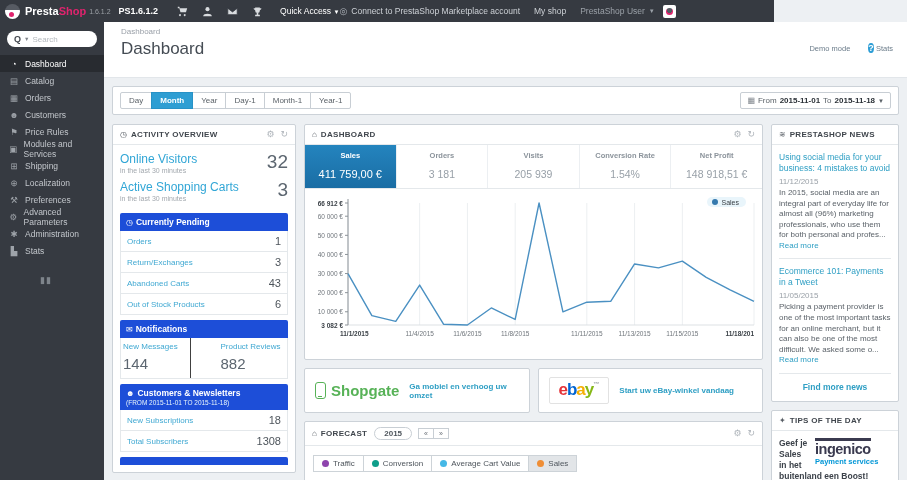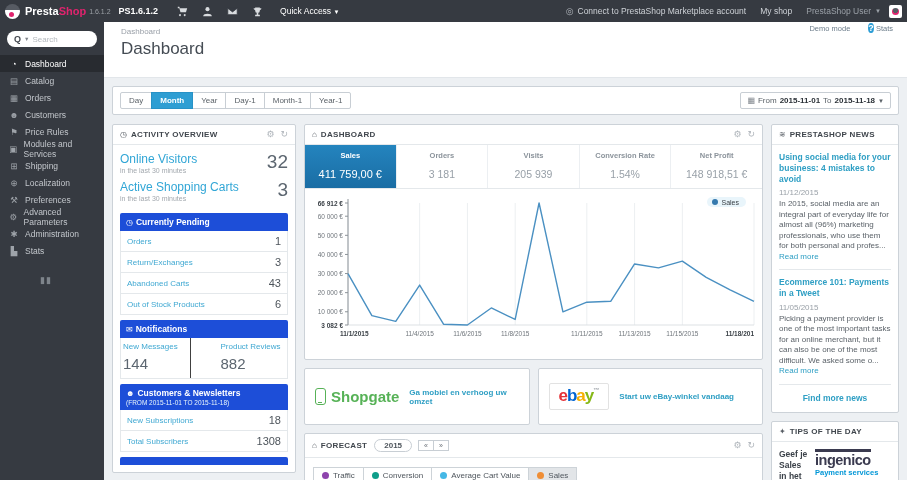--- a/index.html
+++ b/index.html
@@ -2,22 +2,22 @@
 <html><head>
 <meta charset="utf-8">
 <style>
   * { margin:0; padding:0; box-sizing:border-box; }
   html,body { width:907px; height:480px; overflow:hidden; background:#edf0f3;
     font-family:"Liberation Sans", sans-serif; }
   a { text-decoration:none; cursor:pointer; }
   button { cursor:pointer; font-family:inherit; }
 
   
-  .topbar { position:fixed; top:0; left:0; width:907px; height:22px; background:#363a41;
-    display:flex; justify-content:space-between; align-items:center; z-index:50; }
+  .topbar { position:fixed; top:0; left:0; width:774px; height:22px; background:#363a41;
+    display:flex; justify-content:flex-start; align-items:center; z-index:50; }
   .tb-left { display:flex; align-items:center; padding-left:5px; }
   .logo-badge { width:15px; height:15px; border-radius:50%; display:inline-block; position:relative;
     background:linear-gradient(#575b63 42%, #ffffff 42%); overflow:hidden; margin-right:5px; }
   .logo-badge::after { content:''; position:absolute; left:4px; top:8px; width:5px; height:5px;
     border-radius:50%; background:#e0246e; }
   .brand-name { font-weight:bold; font-size:11px; color:#fff; }
   .brand-accent { color:#e0246e; }
   .brand-version { font-size:7px; color:#9ba0a6; margin:0 8px 0 3px; }
   .shop-code { font-weight:bold; font-size:9px; color:#fff; margin-right:12px; }
   .tb-iconbtn { background:none; border:none; margin:0 7px; display:inline-flex; }
@@ -48,21 +48,21 @@
   .nav-item.active .nav-icon { color:#fff; }
   .collapse-btn { margin:16px 0 0 40px; color:#7e848b; font-size:9px; letter-spacing:1px;
     background:none; border:none; }
 
   
   .main { margin-left:104px; }
   .page-header { background:#fff; height:56px; padding:5px 10px 0 17px; position:relative;
     border-bottom:1px solid #e2e6ea; }
   .breadcrumb { font-size:8px; color:#9aa0a8; }
   .page-title { font-size:17px; font-weight:normal; color:#454c54; margin-top:3px; }
-  .header-tools { position:absolute; right:14px; top:0; display:flex; gap:18px; }
+  .header-tools { position:absolute; right:14px; top:20px; display:flex; gap:18px; }
   .tool { text-align:center; font-size:7.5px; color:#6b7c8a; background:none; border:none; }
   .toggle { width:24px; height:13px; border-radius:7px; background:#29b8cf; position:relative; margin:0 auto 3px; }
   .toggle::after { content:''; position:absolute; right:1.5px; top:1.5px; width:10px; height:10px;
     border-radius:50%; background:#fff; }
   .help-circle { width:13px; height:13px; border-radius:50%; background:#2d9ed6; color:#fff;
     font-weight:bold; font-size:9px; line-height:13px; margin:0 auto 3px; }
 
   .content { padding:8px; }
   .panel { background:#fff; border:1px solid #ccd2d8; border-radius:2px; }
 
@@ -120,21 +120,21 @@
   .kpi.active { background:linear-gradient(#2484be,#1a6da4); }
   .kpi.active .kpi-label { color:#fff; }
   .kpi.active .kpi-value { color:#fff; font-size:11px; }
   .chart-wrap { position:relative; padding:4px 3px 2px; }
   .chart-legend { position:absolute; top:8px; right:16px; background:#e9f5fb; border-radius:8px;
     padding:1.5px 7px 1.5px 5px; font-size:7px; color:#3a4046; display:flex; align-items:center; gap:3px; }
   .legend-dot { width:6px; height:6px; border-radius:50%; background:#3579ae; }
 
   
   .ads-row { display:flex; gap:8px; margin:8px 0; }
-  .ad-panel { flex:1; display:flex; align-items:center; gap:10px; padding:8px 10px; height:57px; }
+  .ad-panel { flex:1; display:flex; align-items:center; gap:10px; padding:8px 10px; height:45px; }
   .shopgate-logo { display:flex; align-items:center; gap:5px; color:#57b257; font-size:15px; font-weight:bold; }
   .phone-icon { width:11px; height:17px; border:1.5px solid #57b257; border-radius:3px; display:inline-block; position:relative; }
   .phone-icon::after { content:''; position:absolute; left:2px; bottom:1px; width:4px; height:1.5px; background:#57b257; }
   .ebay-logo { background:#fff; border:1px solid #e2e2e2; border-radius:2px; padding:3px 9px 5px;
     font-size:17px; font-weight:bold; letter-spacing:-1px; line-height:1; }
   .ebay-e { color:#e53238; } .ebay-b { color:#0064d2; } .ebay-a { color:#f5af02; } .ebay-y { color:#86b817; }
   .ebay-tm { font-size:6px; color:#9aa0a6; vertical-align:top; letter-spacing:0; }
   .ad-link { color:#2f9fc4; font-size:8px; font-weight:bold; }
 
   
@@ -146,21 +146,21 @@
     padding:1px 5px; margin-right:-1px; }
   .forecast-legend { display:flex; padding:9px 8px; }
   .legend-btn { display:flex; align-items:center; gap:4px; border:1px solid #cdd3d8; background:#fff;
     padding:3px 8px; font-size:8px; color:#4e555c; margin-right:-1px; }
   .legend-btn.active { background:#e2e5e8; }
   .legend-btn .dot { width:7px; height:7px; border-radius:50%; display:inline-block; }
 
   
   .news-body { padding:7px; }
   .article + .article { border-top:1px solid #e4e8eb; margin-top:7px; padding-top:7px; }
-  .article-title { color:#2f9fc4; font-weight:bold; font-size:8.5px; line-height:1.3; display:block; }
+  .article-title { color:#2f9fc4; font-weight:normal; font-size:8.5px; line-height:1.3; display:block; }
   .article-date { color:#9aa1a8; font-size:8px; margin:3px 0 2px; }
   .article-excerpt { color:#5b6269; font-size:8px; line-height:1.32; }
   .read-more { color:#2f9fc4; }
   .more-news { display:block; text-align:center; color:#2f9fc4; font-weight:bold;
     font-size:8.5px; border-top:1px solid #e4e8eb; margin-top:7px; padding:8px 0 2px; }
   .tips-panel { margin-top:8px; height:132px; overflow:hidden; }
   .tips-body { padding:7px; font-size:8px; color:#5b6269; }
   .ingenico { float:right; width:76px; margin:0 0 2px 4px; }
   .ingenico-name { font-size:14.5px; font-weight:bold; color:#3a3a4f; letter-spacing:-0.5px;
     border-top:3px solid #3a3a4f; display:inline-block; line-height:1.15; }

